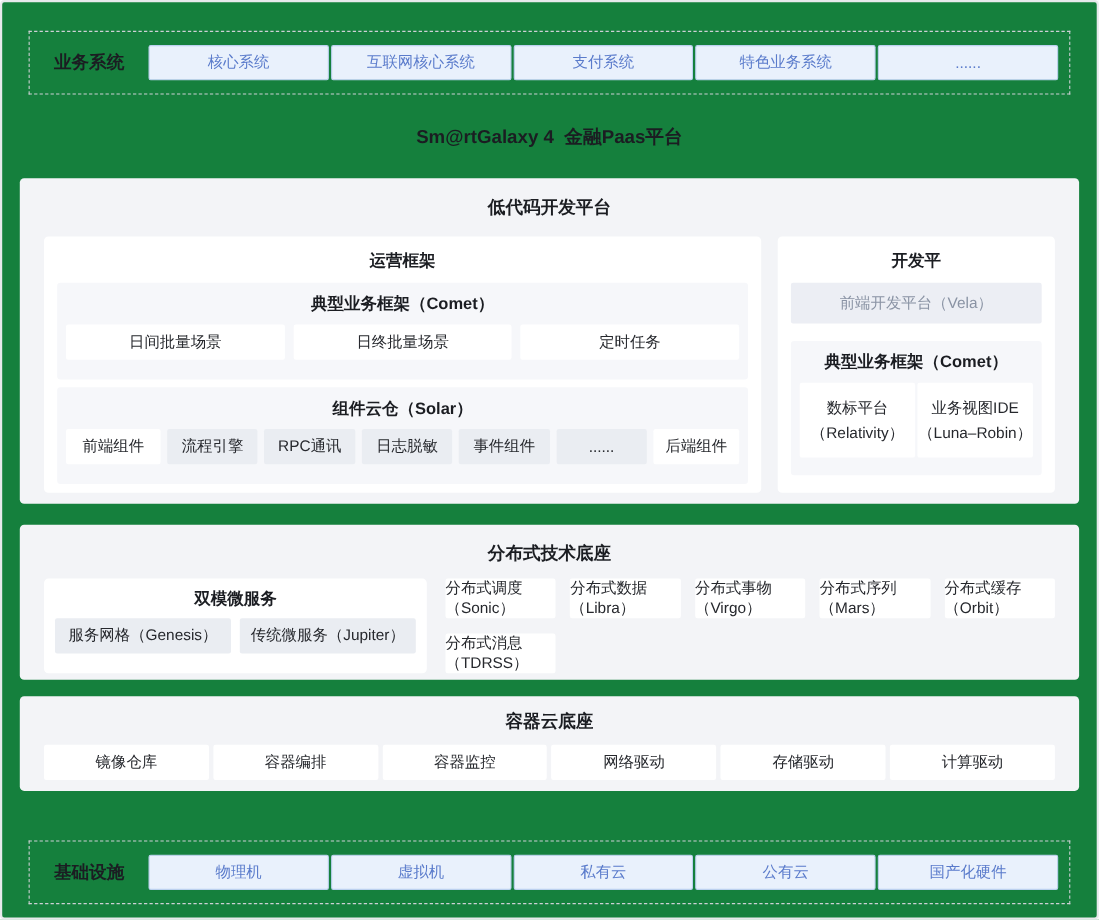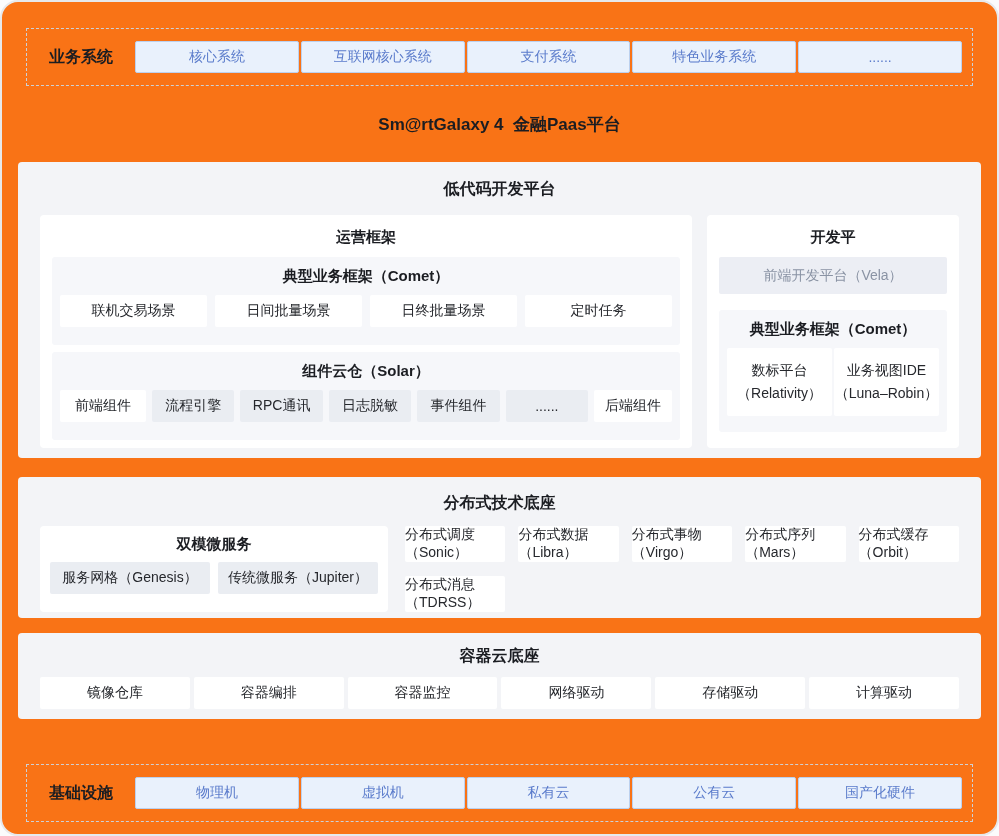--- a/index.html
+++ b/index.html
@@ -1,18 +1,18 @@
 <!DOCTYPE html>
 <html><head>
 <meta charset="utf-8">
 <style>
   html,body { margin:0; padding:0; background:#fbfbfc; }
   .page {
     width:999px; height:836px; box-sizing:border-box; margin:0 auto;
-    background:#f97316; border:2px solid #e7e9ec; border-radius:18px;
+    background:#15803d; border:2px solid #e7e9ec; border-radius:4px;
     font-family:"Liberation Sans", sans-serif; color:#1b1d22; overflow:hidden;
   }
   
   .dashed-box {
     margin:0 24px; border:1px dashed #cdd0d5; box-sizing:border-box;
     display:flex; align-items:center; padding:12px 10px 12px 0; height:58px;
   }
   .dashed-label { width:108px; flex:none; text-align:center; font-weight:bold; font-size:16px; }
   .pill-row { flex:1; display:flex; gap:2px; }
   .pill {
@@ -101,21 +101,20 @@
   <div class="section sec1">
     <div class="section-title">低代码开发平台</div>
     <div class="s1-content">
 
       <div class="card op-card">
         <div class="card-title">运营框架</div>
 
         <div class="sub comet-sub">
           <div class="sub-title">典型业务框架（Comet）</div>
           <div class="chip-row">
-            <div class="white-chip">联机交易场景</div>
             <div class="white-chip">日间批量场景</div>
             <div class="white-chip">日终批量场景</div>
             <div class="white-chip">定时任务</div>
           </div>
         </div>
 
         <div class="sub solar-sub">
           <div class="sub-title">组件云仓（Solar）</div>
           <div class="solar-row">
             <div class="white-chip front-chip">前端组件</div>

